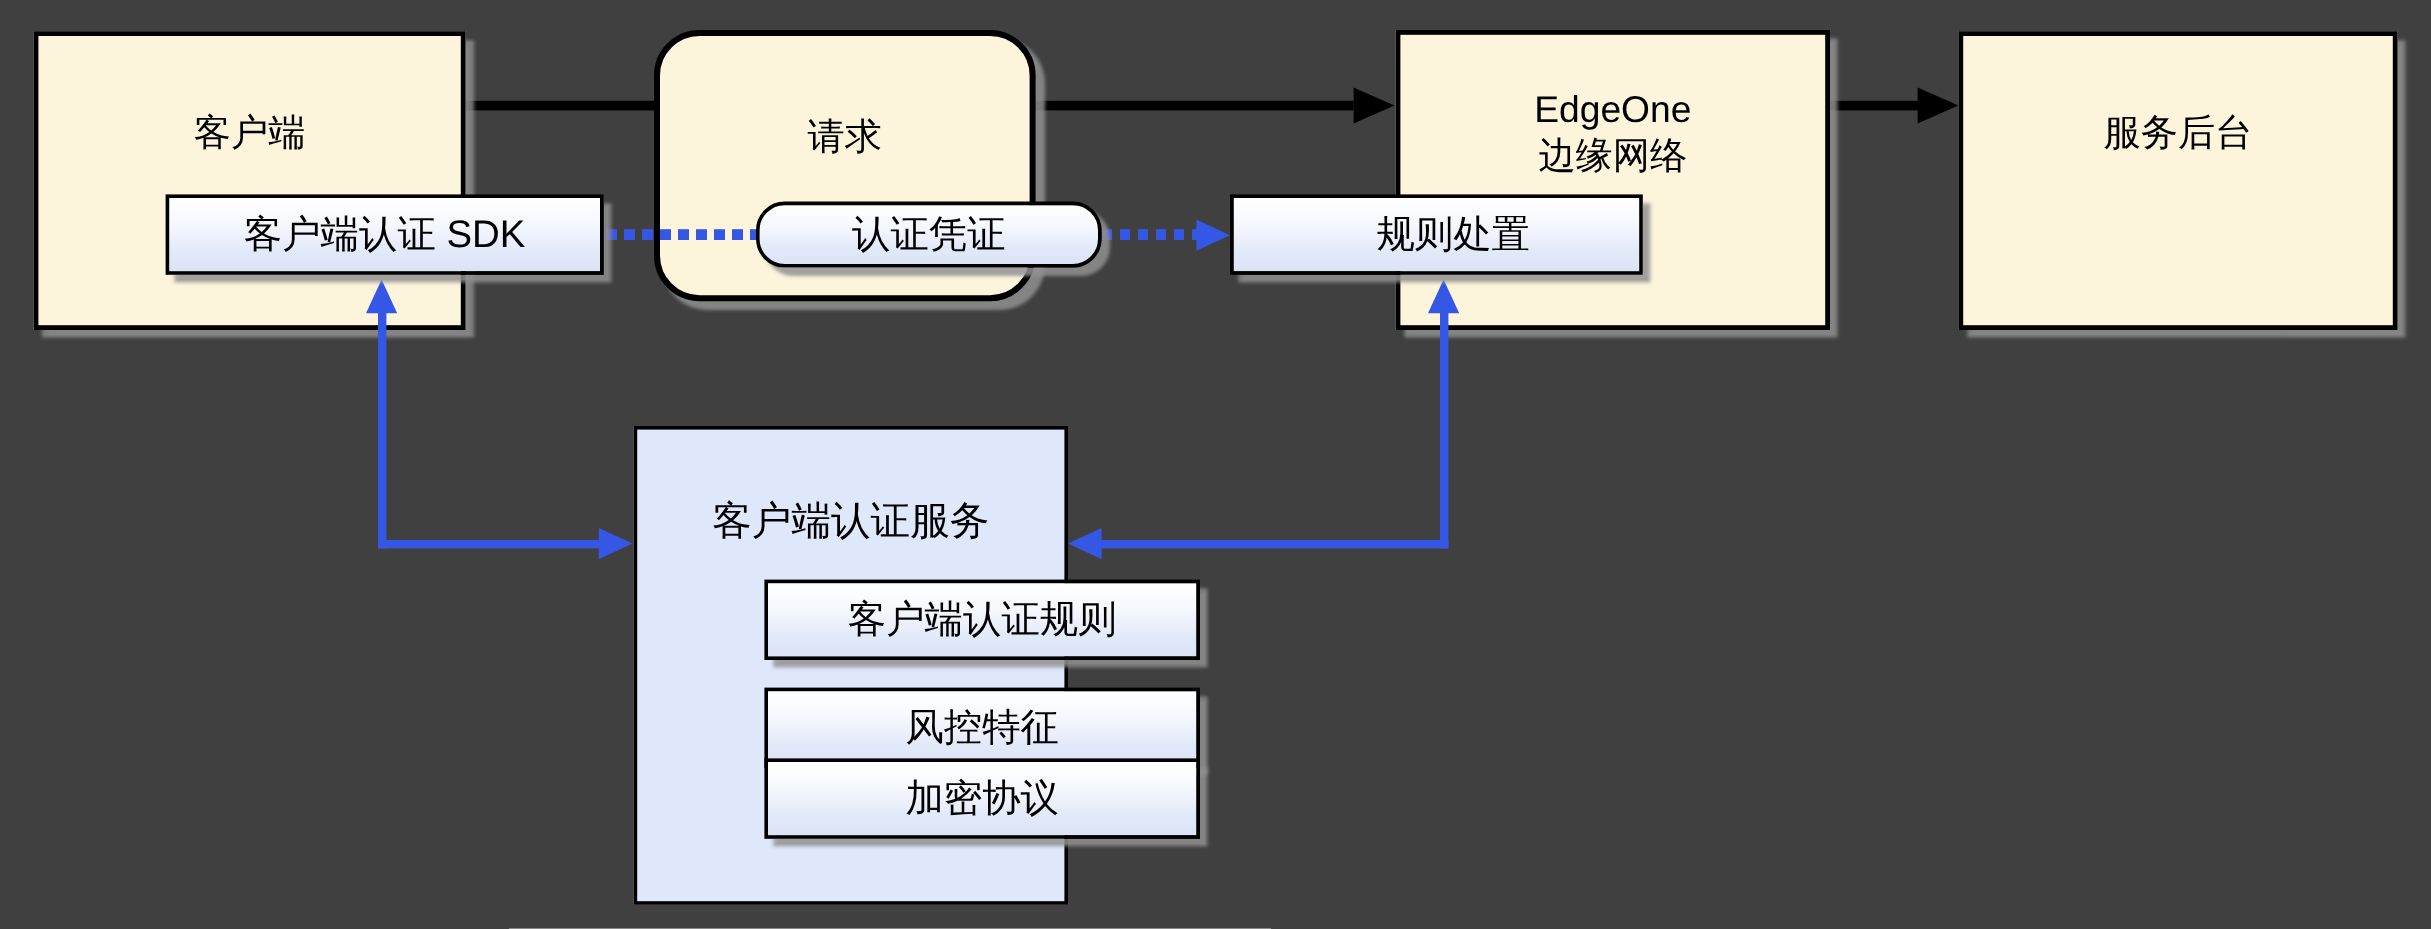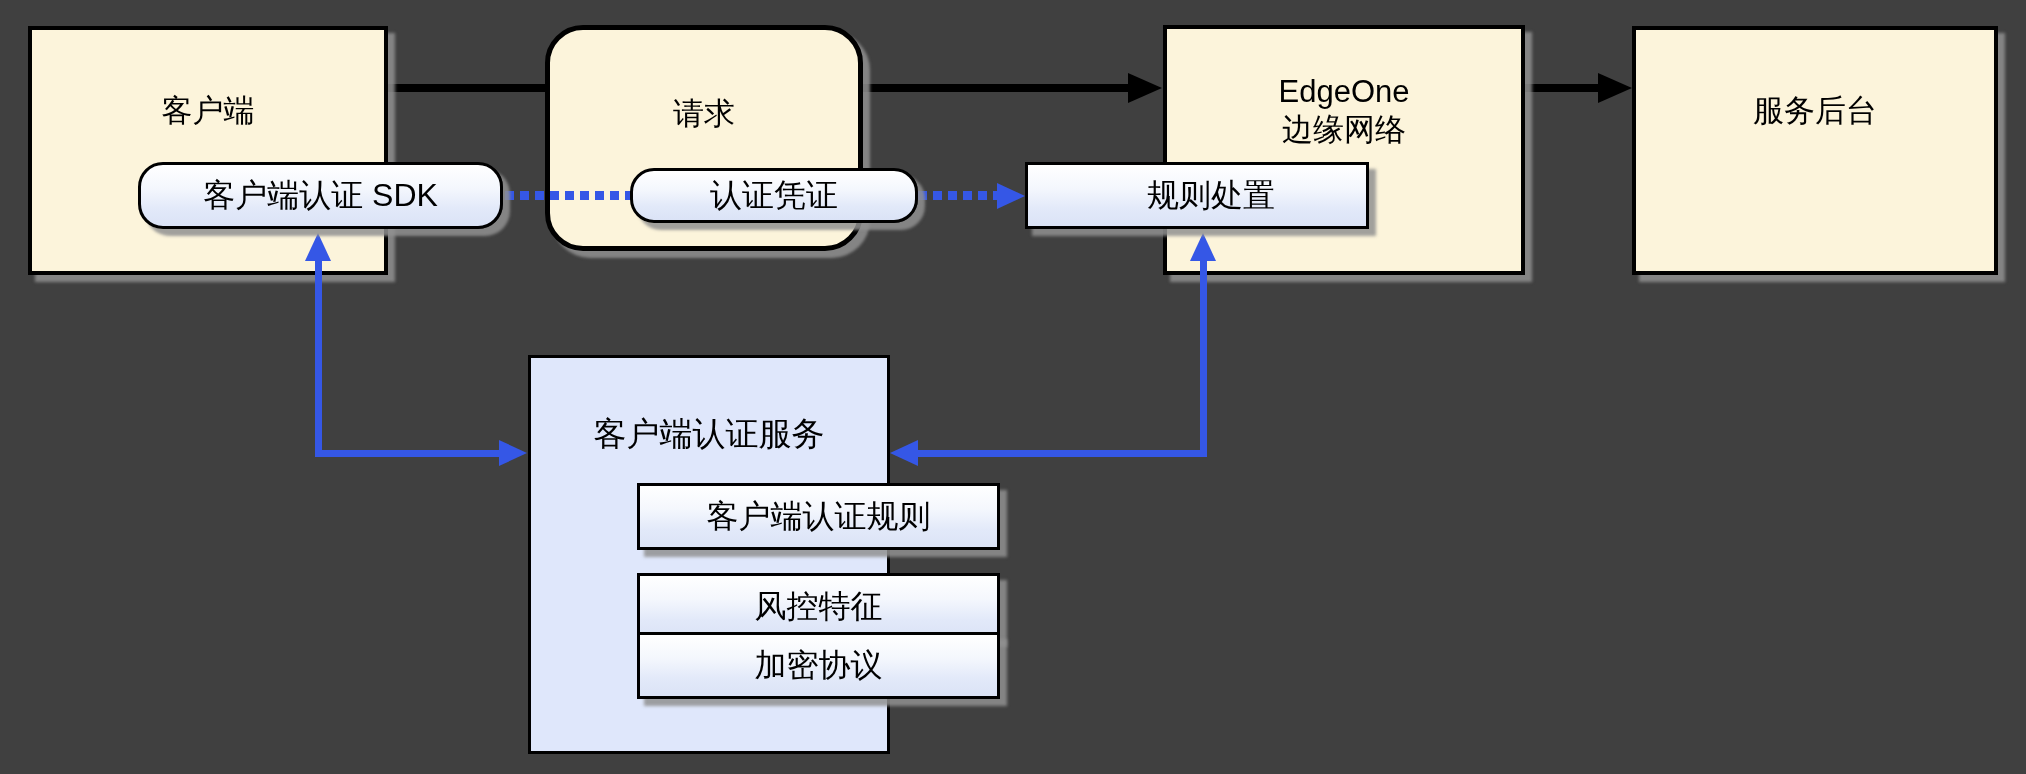--- a/index.html
+++ b/index.html
@@ -42,21 +42,21 @@
   
   .gloss-btn{
     position:absolute;
     border:3px solid #000;
     background:linear-gradient(180deg,#ffffff 0%,#f4f7fd 38%,#e2e9f9 72%,#dbe3f6 100%);
     box-shadow:7px 7px 3px rgba(145,145,145,0.85);
     display:flex;align-items:center;justify-content:center;
     font-size:32px;white-space:nowrap;
     z-index:10;
   }
-  #sdk-button       {left:138px; top:162px;width:365px;height:67px;border-radius:25px;}
+  #sdk-button       {left:138px; top:162px;width:365px;height:67px;}
   #credential-button{left:630px; top:168px;width:288px;height:55px;border-radius:24px;}
   #rule-button      {left:1025px;top:162px;width:344px;height:67px;padding-left:28px;}
   .service-item     {left:637px; width:363px;height:67px;}
   #service-item-0{top:483px;}
   #service-item-1{top:573px;}
   #service-item-2{top:632px;}
 
   
   .hline-black{position:absolute;height:8px;background:#000;z-index:0;}
   .arrowhead-black-right{

